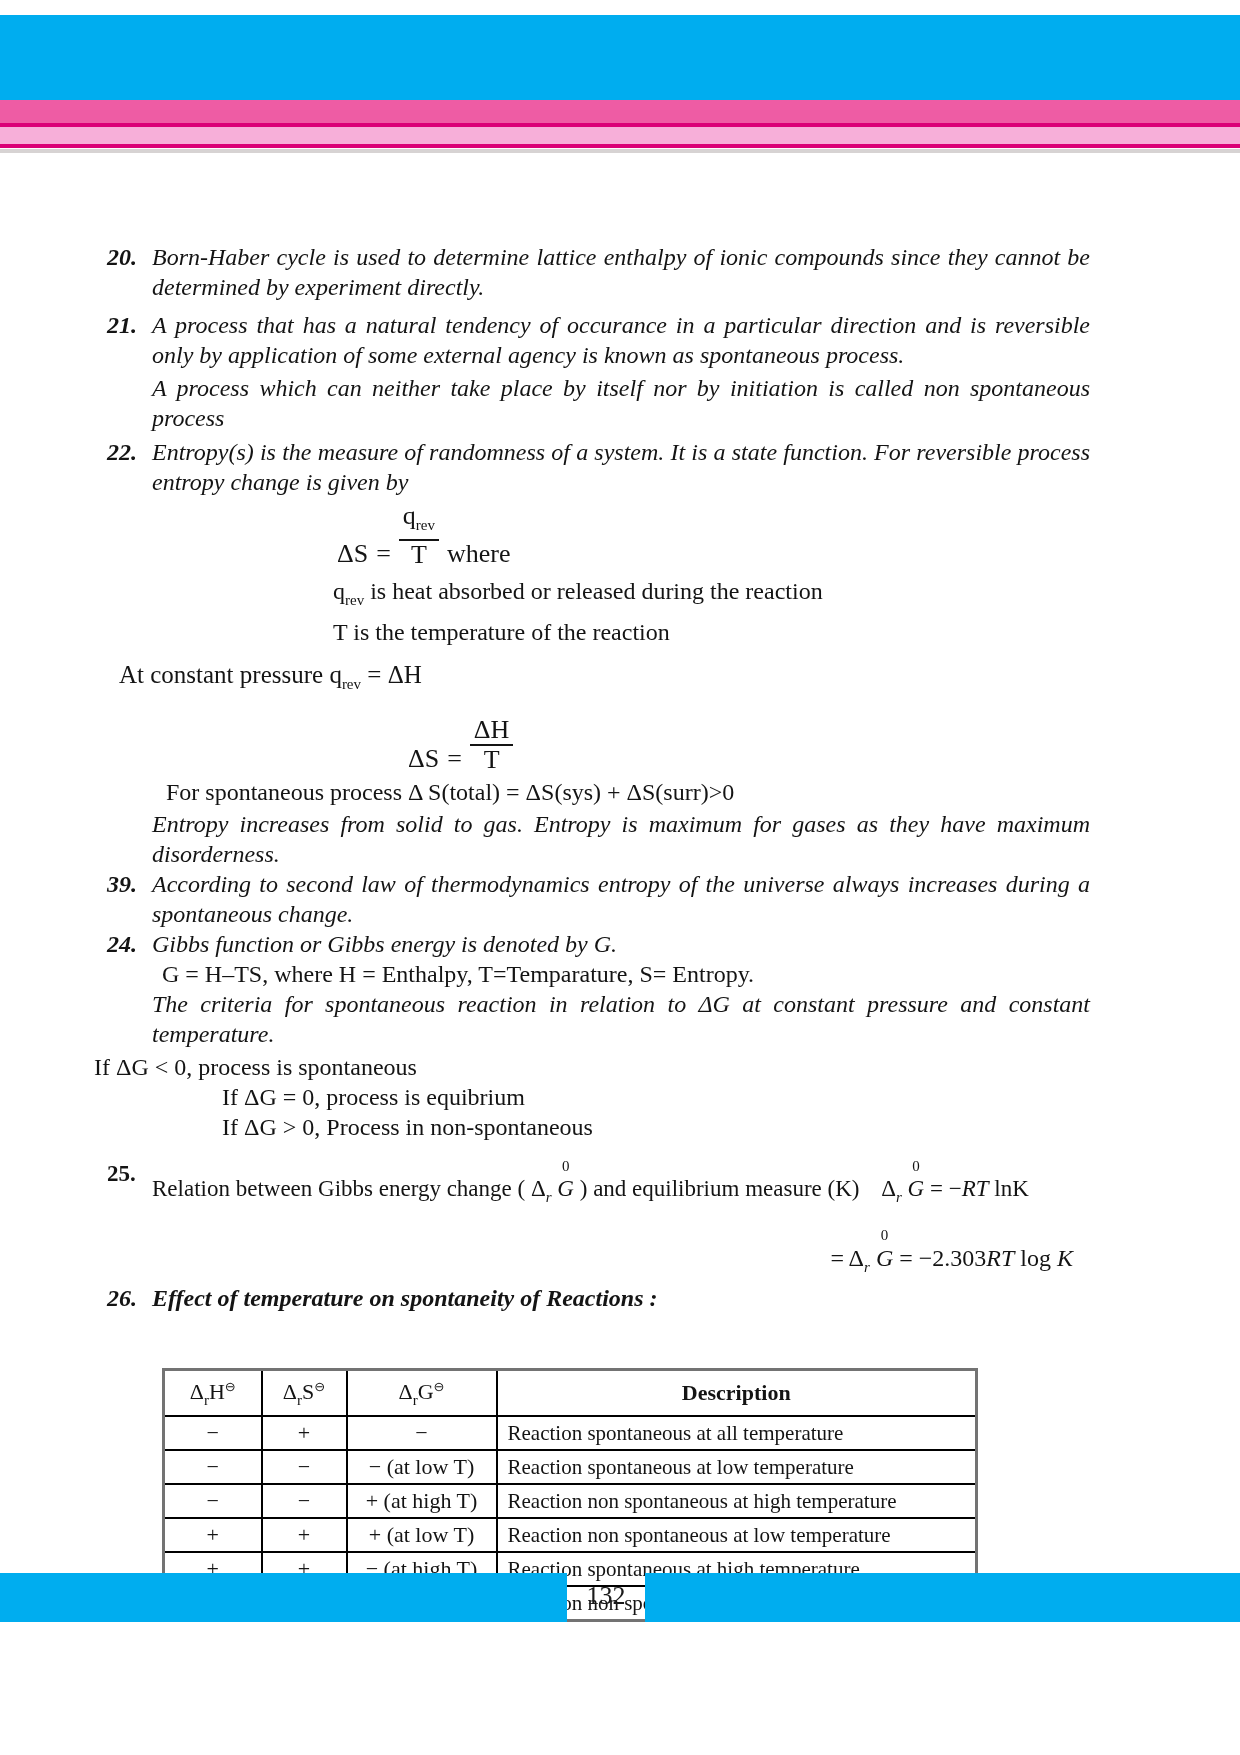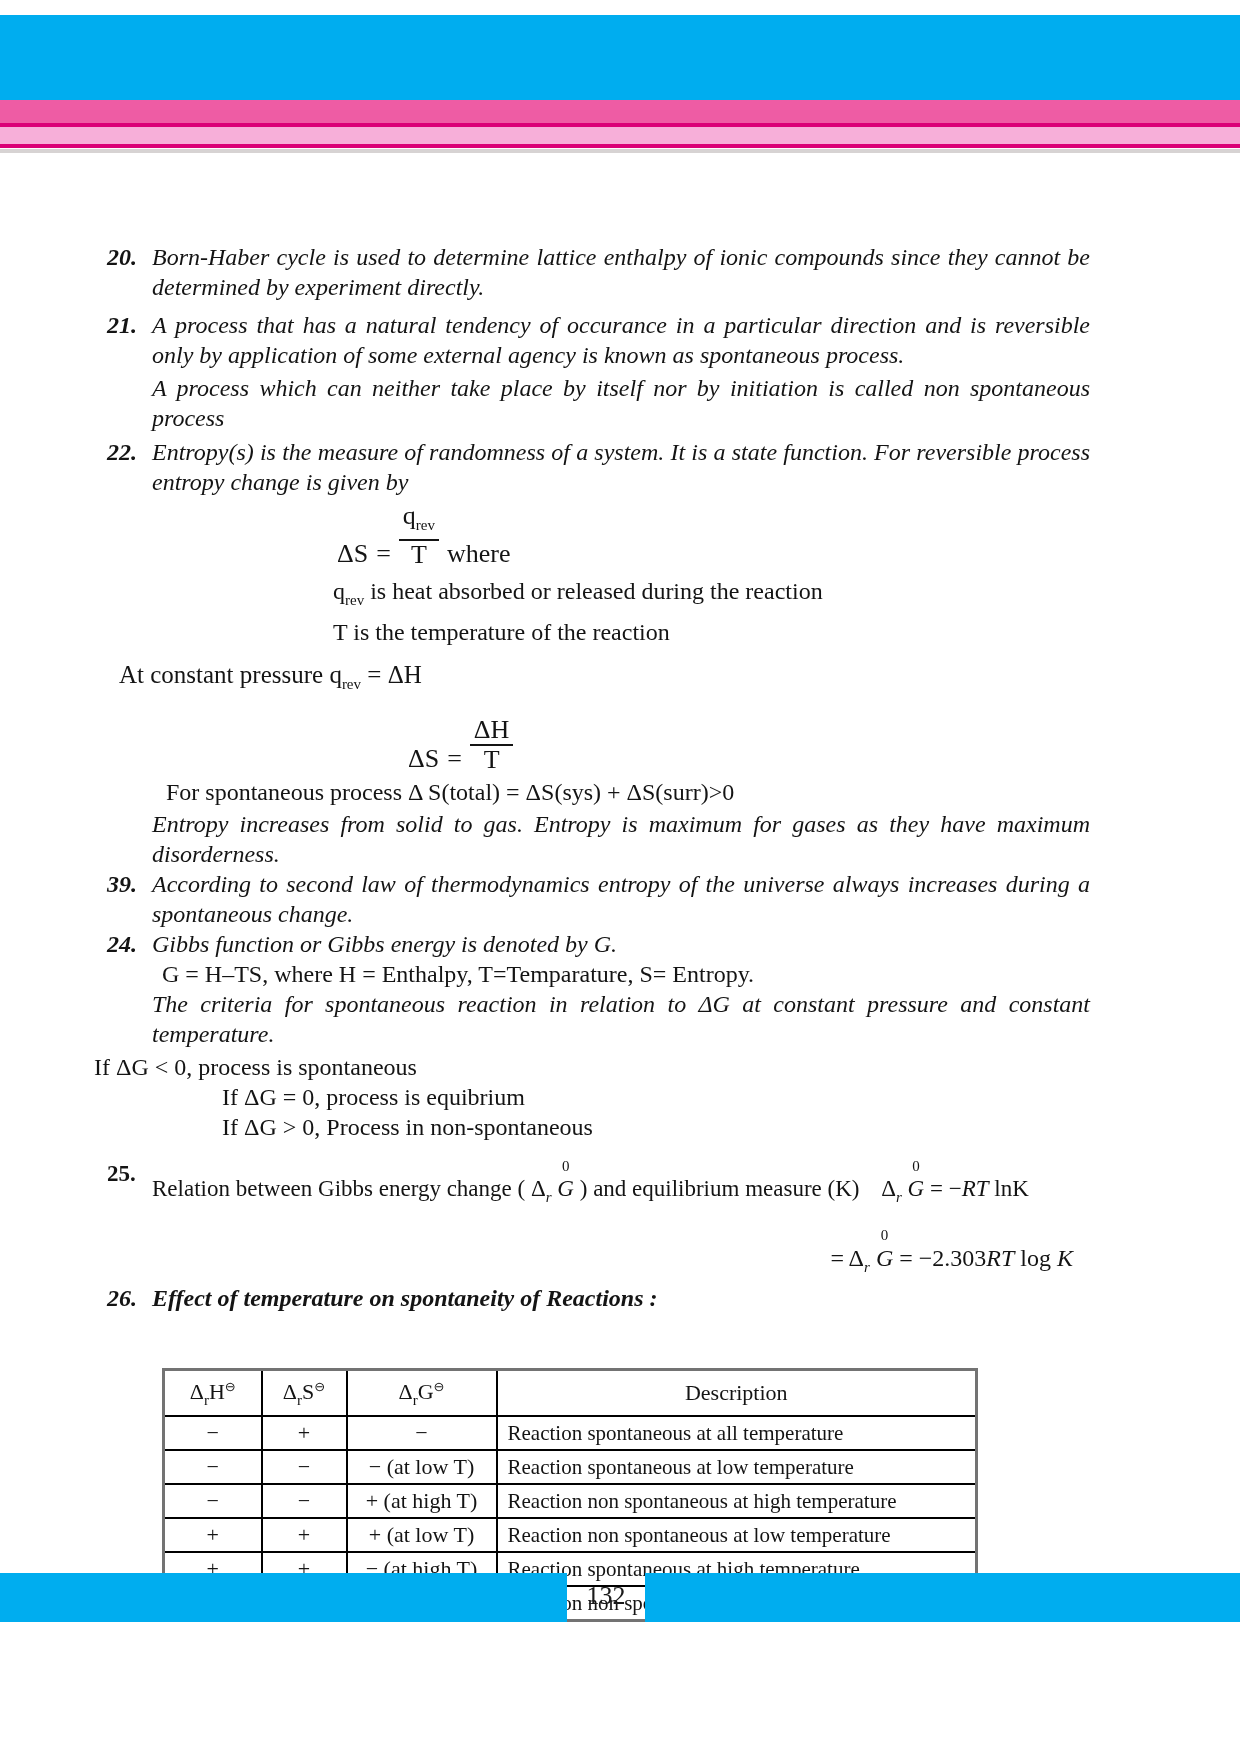--- a/index.html
+++ b/index.html
@@ -51,21 +51,21 @@
   
   table.thermo {
     margin-left:162px; border-collapse:collapse;
     border:3px solid #737373; table-layout:fixed; width:813px;
     font-size:21px;
   }
   table.thermo th, table.thermo td {
     border:2px solid #000; padding:0 6px; overflow:hidden;
   }
   table.thermo th { height:44px; font-weight:normal; font-size:22px; text-align:center; }
-  table.thermo th.desc-h { font-weight:normal; }
+  table.thermo th.desc-h { font-weight:bold; }
   table.thermo td { height:32px; text-align:center; font-size:22px; }
   table.thermo td.desc { text-align:left; padding-left:10px; font-size:21px; }
 
   
   .footer-band { position:absolute; top:1573px; height:49px; }
   .footer-left  { left:0; width:567px; }
   .footer-right { left:645px; right:0; }
   .page-number {
     position:absolute; top:1581px; left:567px; width:78px;
     text-align:center; font-size:26px; color:#1a1a1a;

